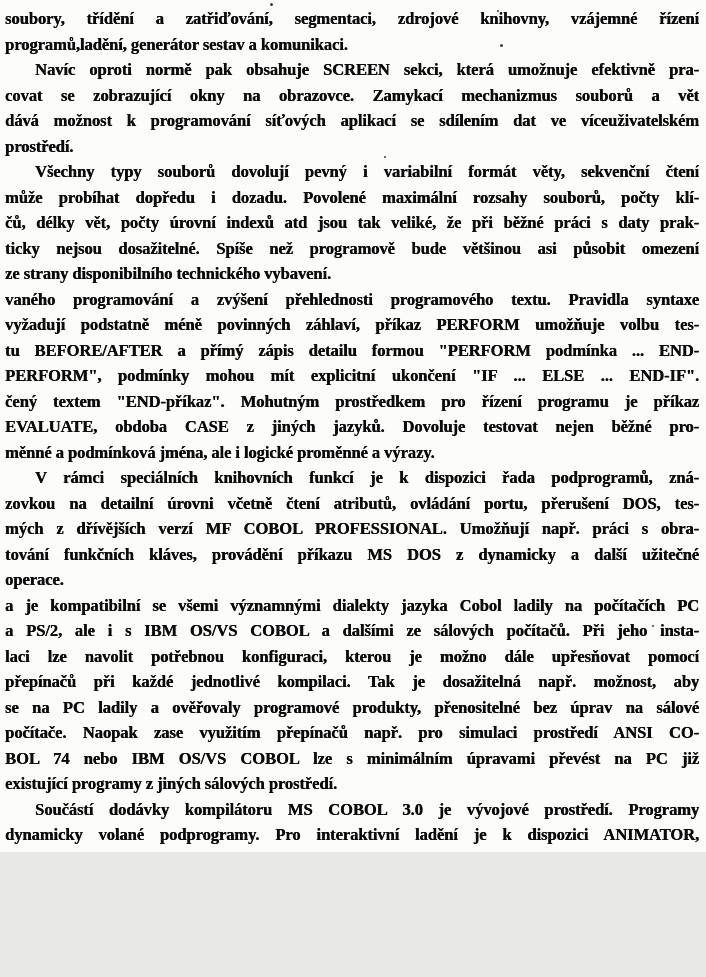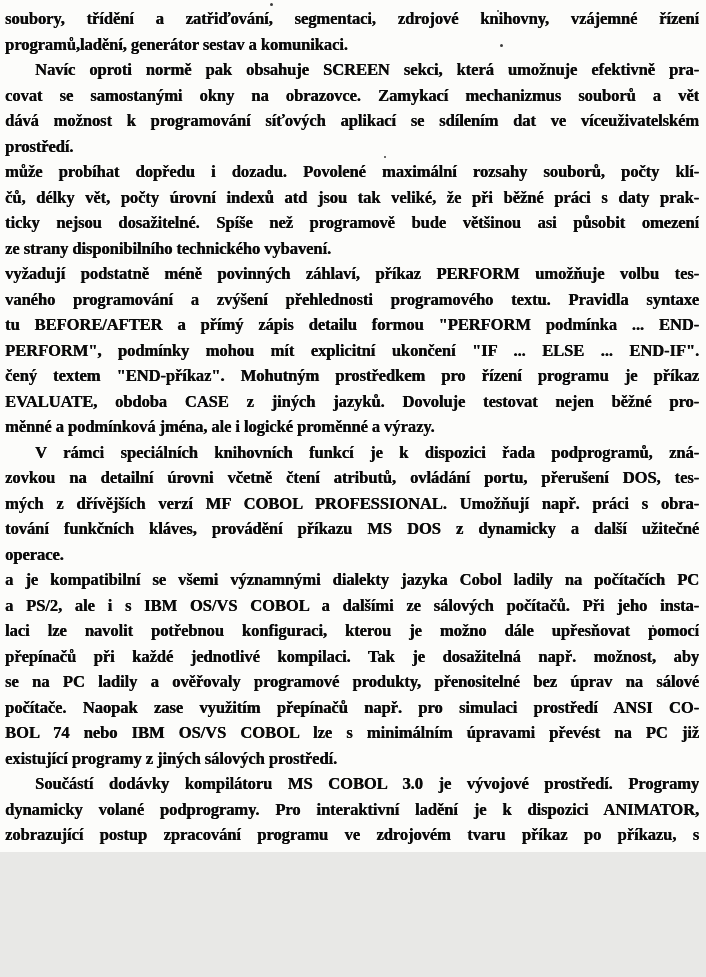--- a/index.html
+++ b/index.html
@@ -52,29 +52,30 @@
   .speck.s6 { left: 384px; top: 156px; width: 2px; height: 2px; }
 </style>
 </head>
 <body>
 
 <main class="page">
   <article class="text-block">
       <div class="line">soubory, třídění a zatřiďování, segmentaci, zdrojové knihovny, vzájemné řízení</div>
       <div class="line para-end">programů,ladění, generátor sestav a komunikaci.</div>
       <div class="line indent">Navíc oproti normě pak obsahuje SCREEN sekci, která umožnuje efektivně pra-</div>
-      <div class="line">covat se samostanými okny na obrazovce. Zamykací mechanizmus souborů a vět</div>
+      <div class="line">covat se zobrazující okny na obrazovce. Zamykací mechanizmus souborů a vět</div>
       <div class="line">dává možnost k programování síťových aplikací se sdílením dat ve víceuživatelském</div>
       <div class="line para-end">prostředí.</div>
+      <div class="line indent">Všechny typy souborů dovolují pevný i variabilní formát věty, sekvenční čtení</div>
       <div class="line">může probíhat dopředu i dozadu. Povolené maximální rozsahy souborů, počty klí-</div>
       <div class="line">čů, délky vět, počty úrovní indexů atd jsou tak veliké, že při běžné práci s daty prak-</div>
       <div class="line">ticky nejsou dosažitelné. Spíše než programově bude většinou asi působit omezení</div>
       <div class="line para-end">ze strany disponibilního technického vybavení.</div>
+      <div class="line">vaného programování a zvýšení přehlednosti programového textu. Pravidla syntaxe</div>
       <div class="line">vyžadují podstatně méně povinných záhlaví, příkaz PERFORM umožňuje volbu tes-</div>
-      <div class="line">vaného programování a zvýšení přehlednosti programového textu. Pravidla syntaxe</div>
       <div class="line">tu BEFORE/AFTER a přímý zápis detailu formou "PERFORM podmínka ... END-</div>
       <div class="line">PERFORM", podmínky mohou mít explicitní ukončení "IF ... ELSE ... END-IF".</div>
       <div class="line">čený textem "END-příkaz". Mohutným prostředkem pro řízení programu je příkaz</div>
       <div class="line">EVALUATE, obdoba CASE z jiných jazyků. Dovoluje testovat nejen běžné pro-</div>
       <div class="line para-end">měnné a podmínková jména, ale i logické proměnné a výrazy.</div>
       <div class="line indent">V rámci speciálních knihovních funkcí je k dispozici řada podprogramů, zná-</div>
       <div class="line">zovkou na detailní úrovni včetně čtení atributů, ovládání portu, přerušení DOS, tes-</div>
       <div class="line">mých z dřívějších verzí MF COBOL PROFESSIONAL. Umožňují např. práci s obra-</div>
       <div class="line">tování funkčních kláves, provádění příkazu MS DOS z dynamicky a další užitečné</div>
       <div class="line para-end">operace.</div>

